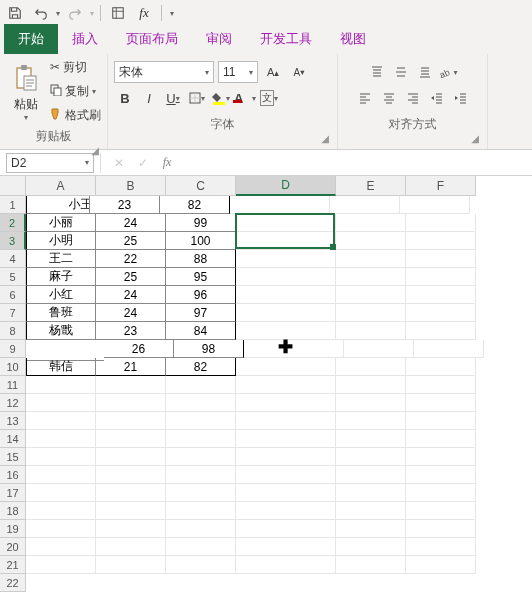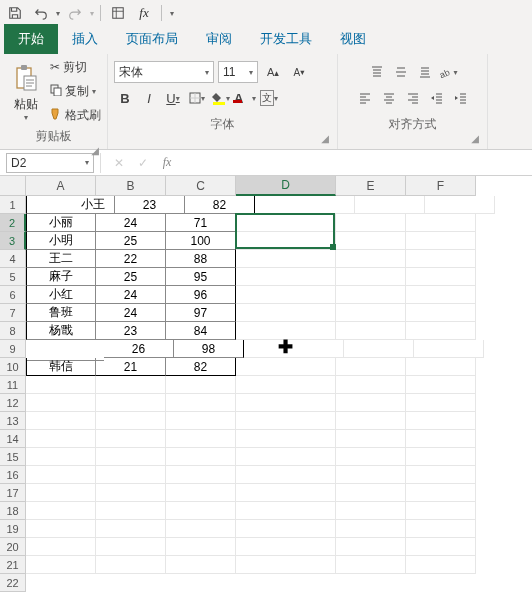--- a/index.html
+++ b/index.html
@@ -5,21 +5,21 @@
   * { box-sizing: border-box; margin: 0; padding: 0; font-family: "Microsoft YaHei", "SimSun", Arial, sans-serif; }
   body { background: #fff; width: 532px; height: 614px; overflow: hidden; font-size: 12px; color: #333; }
   
   
   .qat { background: #f3f2f1; height: 26px; display: flex; align-items: center; padding: 0 4px; gap: 4px; }
   .qat-item { width: 22px; height: 22px; display: flex; align-items: center; justify-content: center; cursor: pointer; }
   .qat-sep { width: 1px; height: 16px; background: #c0c0c0; margin: 0 2px; }
   
   
   .tabs { background: #f3f2f1; height: 28px; display: flex; align-items: flex-end; padding-left: 4px; }
-  .tab { padding: 6px 14px; color: #0369a1; cursor: pointer; font-size: 13px; }
+  .tab { padding: 6px 14px; color: #a21caf; cursor: pointer; font-size: 13px; }
   .tab.file { color: #217346; font-weight: 500; }
   .tab.active { background: #217346; color: #fff; }
   
   
   .ribbon { background: #f3f2f1; border-bottom: 1px solid #d0d0d0; height: 96px; display: flex; }
   .group { display: flex; flex-direction: column; padding: 2px 6px 0; border-right: 1px solid #e1e1e1; }
   .group-body { flex: 1; display: flex; align-items: center; }
   .group-label { text-align: center; font-size: 12px; color: #666; padding: 2px 0 16px; position: relative; }
   .group-label .launcher { position: absolute; right: 0; bottom: 4px; width: 12px; height: 12px; font-size: 10px; color: #999; cursor: pointer; }
   
@@ -304,31 +304,31 @@
       <div class="row-h">16</div>
       <div class="row-h">17</div>
       <div class="row-h">18</div>
       <div class="row-h">19</div>
       <div class="row-h">20</div>
       <div class="row-h">21</div>
       <div class="row-h">22</div>
     </div>
   <div class="cells" id="cells">
       <div class="cell-row">
-        <div class="cell hcenter bl" style="width: 89px; border-right: 1px solid rgb(136, 136, 136); border-bottom: 1px solid rgb(136, 136, 136); padding-left: 48px;">小王</div>
+        <div class="cell hcenter bl" style="width: 64px; border-right: 1px solid rgb(136, 136, 136); border-bottom: 1px solid rgb(136, 136, 136); padding-left: 48px;">小王</div>
         <div class="cell hcenter" style="width: 70px; border-right: 1px solid rgb(136, 136, 136); border-bottom: 1px solid rgb(136, 136, 136);">23</div>
         <div class="cell hcenter" style="width: 70px; border-right: 1.5px solid rgb(0, 0, 0); border-bottom: 1px solid rgb(136, 136, 136);">82</div>
         <div class="cell" style="width: 100px;"></div>
         <div class="cell" style="width: 70px;"></div>
         <div class="cell" style="width: 70px;"></div>
       </div>
       <div class="cell-row">
         <div class="cell hcenter bl" style="width: 70px; border-right: 1px solid rgb(136, 136, 136); border-bottom: 1px solid rgb(136, 136, 136);">小丽</div>
         <div class="cell hcenter" style="width: 70px; border-right: 1px solid rgb(136, 136, 136); border-bottom: 1px solid rgb(136, 136, 136);">24</div>
-        <div class="cell hcenter" style="width: 70px; border-right: 1.5px solid rgb(0, 0, 0); border-bottom: 1px solid rgb(136, 136, 136);">71</div>
+        <div class="cell hcenter" style="width: 70px; border-right: 1.5px solid rgb(0, 0, 0); border-bottom: 1px solid rgb(136, 136, 136);">99</div>
         <div class="cell" style="width: 100px;"></div>
         <div class="cell" style="width: 70px;"></div>
         <div class="cell" style="width: 70px;"></div>
       </div>
       <div class="cell-row">
         <div class="cell hcenter bl" style="width: 70px; border-right: 1px solid rgb(136, 136, 136); border-bottom: 1px solid rgb(136, 136, 136);">小明</div>
         <div class="cell hcenter" style="width: 70px; border-right: 1px solid rgb(136, 136, 136); border-bottom: 1px solid rgb(136, 136, 136);">25</div>
         <div class="cell hcenter" style="width: 70px; border-right: 1.5px solid rgb(0, 0, 0); border-bottom: 1px solid rgb(136, 136, 136);">100</div>
         <div class="cell" style="width: 100px;"></div>
         <div class="cell" style="width: 70px;"></div>

